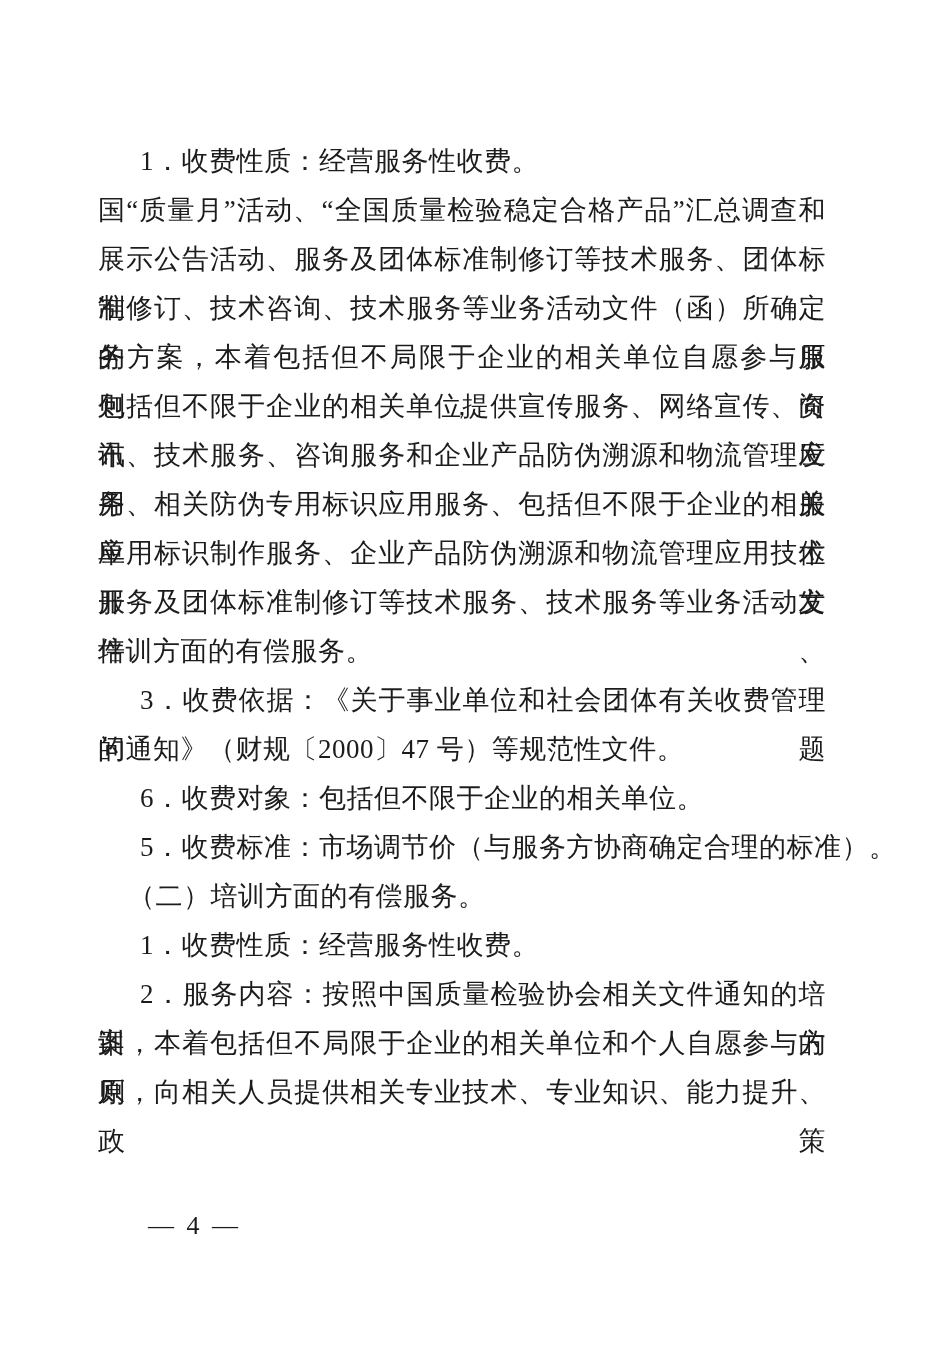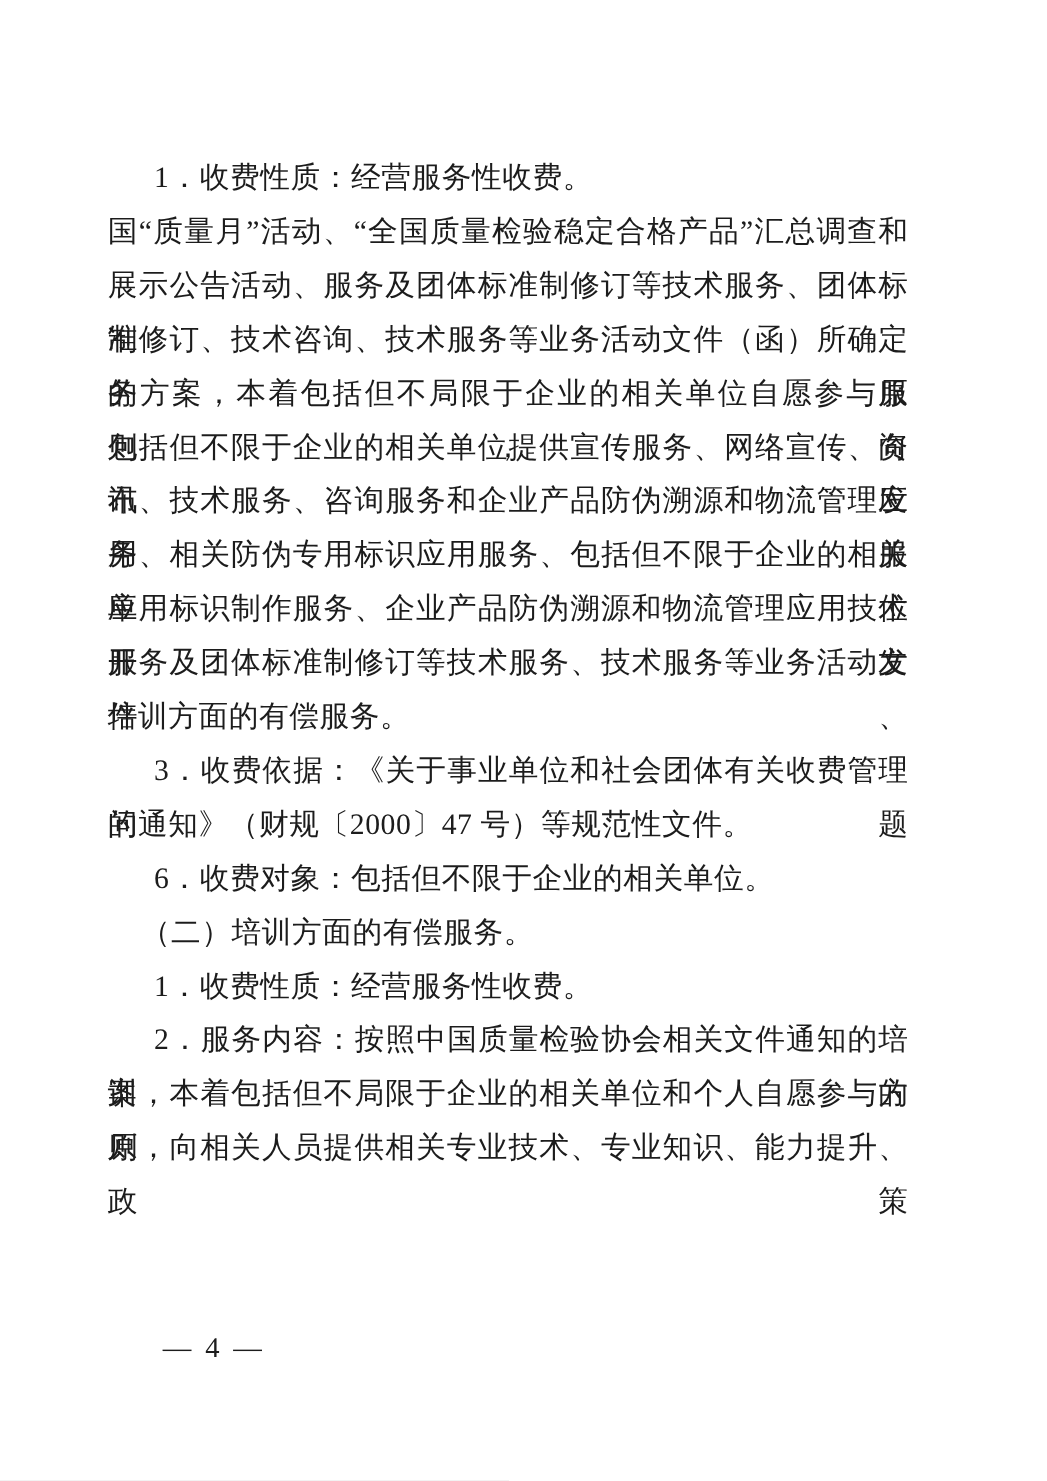--- a/index.html
+++ b/index.html
@@ -64,20 +64,21 @@
       <div class="line flush justify">务方案，本着包括但不局限于企业的相关单位自愿参与原则，向</div>
       <div class="line flush justify">包括但不限于企业的相关单位提供宣传服务、网络宣传、资讯发</div>
       <div class="line flush justify">布、技术服务、咨询服务和企业产品防伪溯源和物流管理应用服</div>
       <div class="line flush justify">务、相关防伪专用标识应用服务、包括但不限于企业的相关单位</div>
       <div class="line flush justify">应用标识制作服务、企业产品防伪溯源和物流管理应用技术开发</div>
       <div class="line flush justify">服务及团体标准制修订等技术服务、技术服务等业务活动文件、</div>
       <div class="line flush">培训方面的有偿服务。</div>
       <div class="line num justify">3．收费依据：《关于事业单位和社会团体有关收费管理问题</div>
       <div class="line flush">的通知》（财规〔2000〕47 号）等规范性文件。</div>
       <div class="line num">6．收费对象：包括但不限于企业的相关单位。</div>
+      <div class="line num">5．收费标准：市场调节价（与服务方协商确定合理的标准）。</div>
       <div class="line head">（二）培训方面的有偿服务。</div>
       <div class="line num">1．收费性质：经营服务性收费。</div>
       <div class="line num justify">2．服务内容：按照中国质量检验协会相关文件通知的培训方</div>
       <div class="line flush justify">案，本着包括但不局限于企业的相关单位和个人自愿参与的原</div>
       <div class="line flush justify">则，向相关人员提供相关专业技术、专业知识、能力提升、政策</div>
     </div>
   <div class="footer">— 4 —</div>
 </div>
 
 </body></html>

